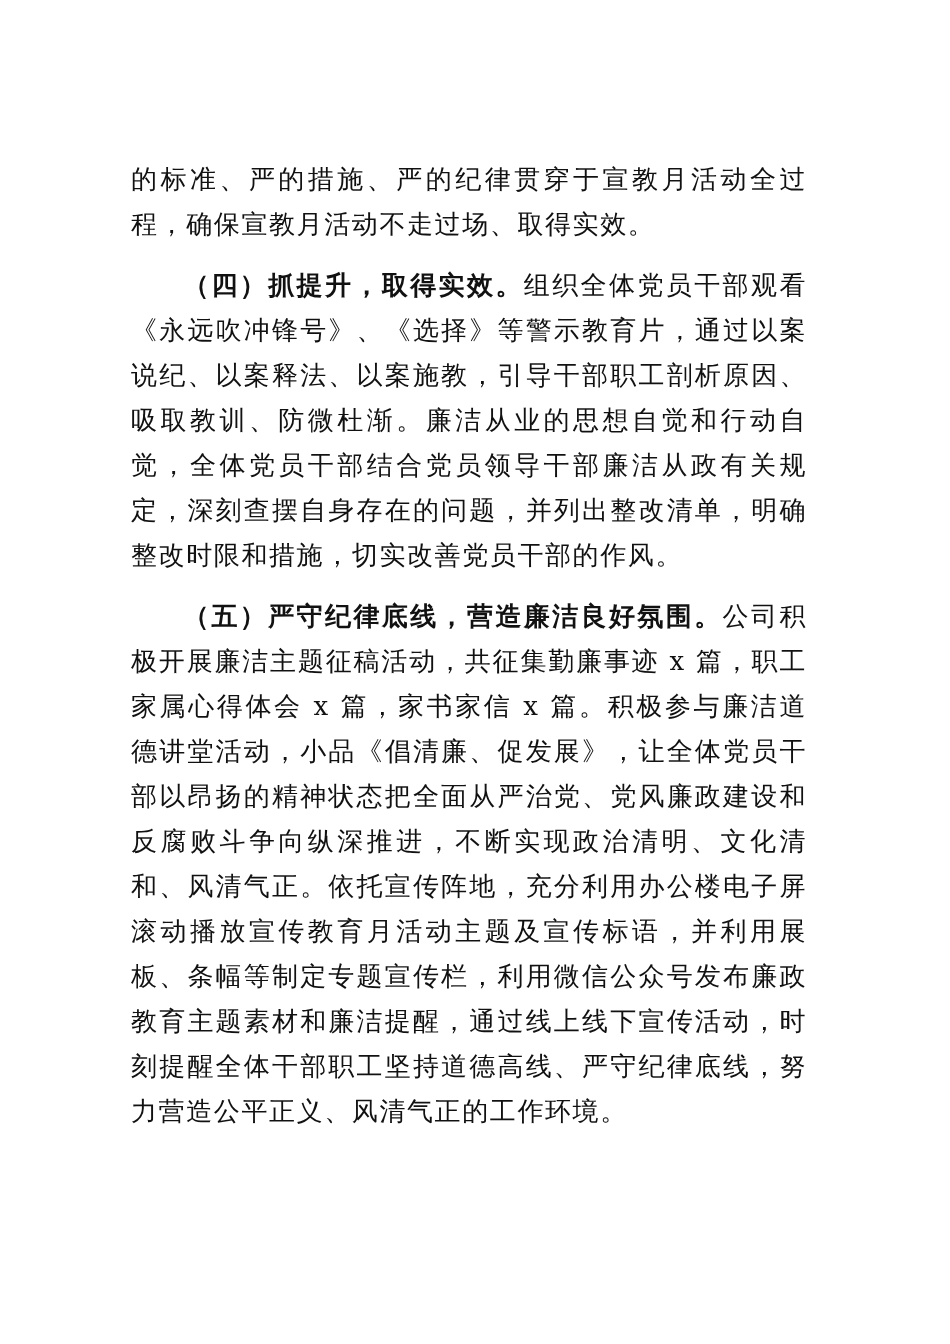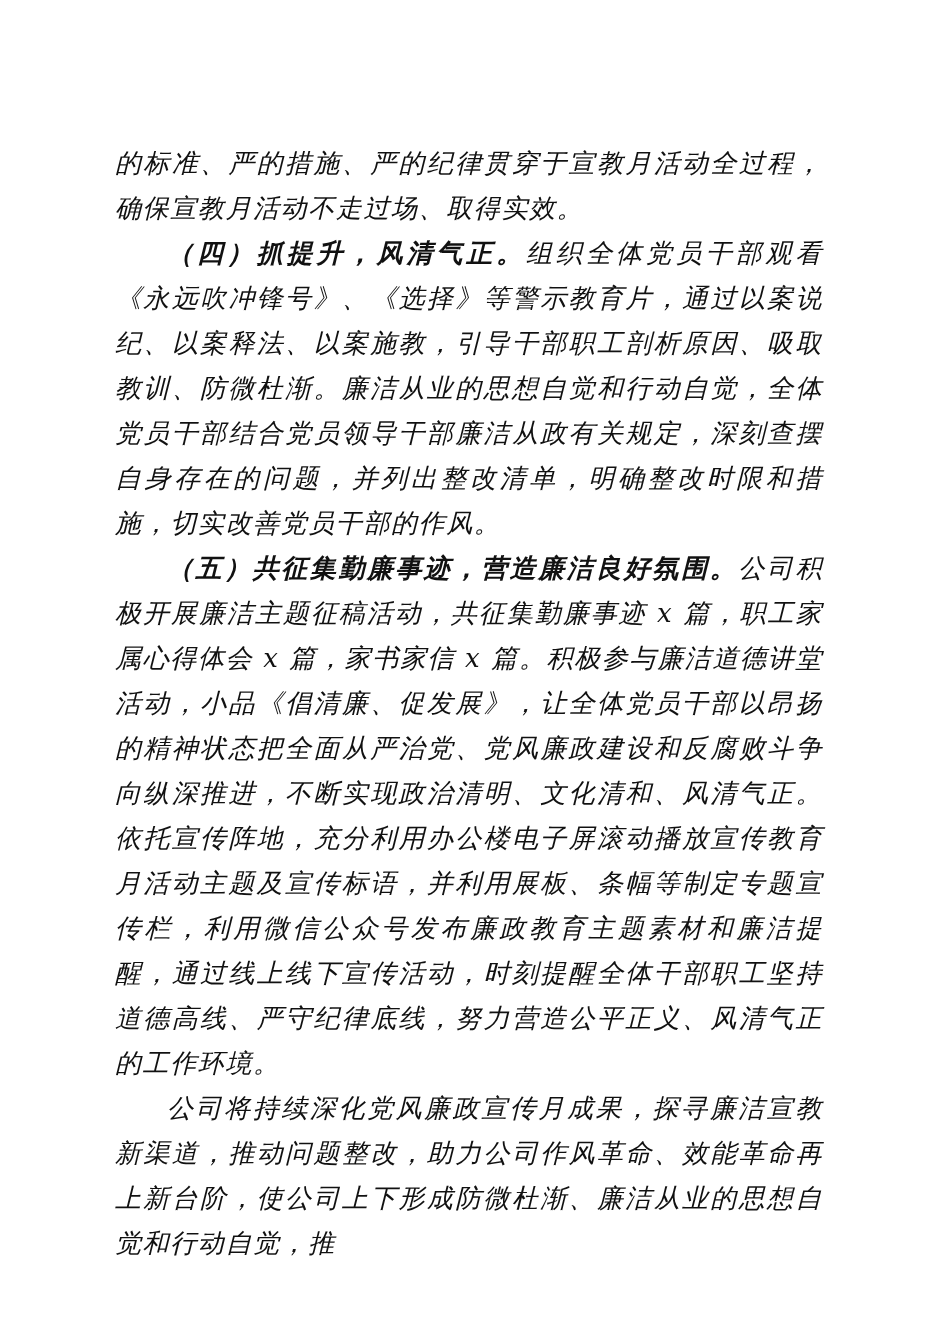--- a/index.html
+++ b/index.html
@@ -9,33 +9,30 @@
     left: 115px;
     top: 141px;
     width: 708px;
     font-family: "DejaVu Serif", "Liberation Serif", serif;
     font-size: 26px;
     line-height: 45px;
     color: #111111;
     text-align: justify;
     letter-spacing: 1.6px;
   }
-  .para { margin: 0; padding: 0; font-style: italic; }
+  .para { margin: 16px; padding: 0; }
   .indent { text-indent: 2em; }
   .heading { font-weight: bold; }
 </style>
 </head>
 <body>
 
 <div class="page">
   <p class="para">
     <span>的标准、严的措施、严的纪律贯穿于宣教月活动全过程，确保宣教月活动不走过场、取得实效。</span>
   </p>
   <p class="para indent">
-    <span class="heading">（四）抓提升，风清气正。</span><span>组织全体党员干部观看《永远吹冲锋号》、《选择》等警示教育片，通过以案说纪、以案释法、以案施教，引导干部职工剖析原因、吸取教训、防微杜渐。廉洁从业的思想自觉和行动自觉，全体党员干部结合党员领导干部廉洁从政有关规定，深刻查摆自身存在的问题，并列出整改清单，明确整改时限和措施，切实改善党员干部的作风。</span>
+    <span class="heading">（四）抓提升，取得实效。</span><span>组织全体党员干部观看《永远吹冲锋号》、《选择》等警示教育片，通过以案说纪、以案释法、以案施教，引导干部职工剖析原因、吸取教训、防微杜渐。廉洁从业的思想自觉和行动自觉，全体党员干部结合党员领导干部廉洁从政有关规定，深刻查摆自身存在的问题，并列出整改清单，明确整改时限和措施，切实改善党员干部的作风。</span>
   </p>
   <p class="para indent">
-    <span class="heading">（五）共征集勤廉事迹，营造廉洁良好氛围。</span><span>公司积极开展廉洁主题征稿活动，共征集勤廉事迹 x 篇，职工家属心得体会 x 篇，家书家信 x 篇。积极参与廉洁道德讲堂活动，小品《倡清廉、促发展》，让全体党员干部以昂扬的精神状态把全面从严治党、党风廉政建设和反腐败斗争向纵深推进，不断实现政治清明、文化清和、风清气正。依托宣传阵地，充分利用办公楼电子屏滚动播放宣传教育月活动主题及宣传标语，并利用展板、条幅等制定专题宣传栏，利用微信公众号发布廉政教育主题素材和廉洁提醒，通过线上线下宣传活动，时刻提醒全体干部职工坚持道德高线、严守纪律底线，努力营造公平正义、风清气正的工作环境。</span>
-  </p>
-  <p class="para indent">
-    <span class="heading"></span><span>公司将持续深化党风廉政宣传月成果，探寻廉洁宣教新渠道，推动问题整改，助力公司作风革命、效能革命再上新台阶，使公司上下形成防微杜渐、廉洁从业的思想自觉和行动自觉，推</span>
+    <span class="heading">（五）严守纪律底线，营造廉洁良好氛围。</span><span>公司积极开展廉洁主题征稿活动，共征集勤廉事迹 x 篇，职工家属心得体会 x 篇，家书家信 x 篇。积极参与廉洁道德讲堂活动，小品《倡清廉、促发展》，让全体党员干部以昂扬的精神状态把全面从严治党、党风廉政建设和反腐败斗争向纵深推进，不断实现政治清明、文化清和、风清气正。依托宣传阵地，充分利用办公楼电子屏滚动播放宣传教育月活动主题及宣传标语，并利用展板、条幅等制定专题宣传栏，利用微信公众号发布廉政教育主题素材和廉洁提醒，通过线上线下宣传活动，时刻提醒全体干部职工坚持道德高线、严守纪律底线，努力营造公平正义、风清气正的工作环境。</span>
   </p>
 </div>
 
 </body></html>

